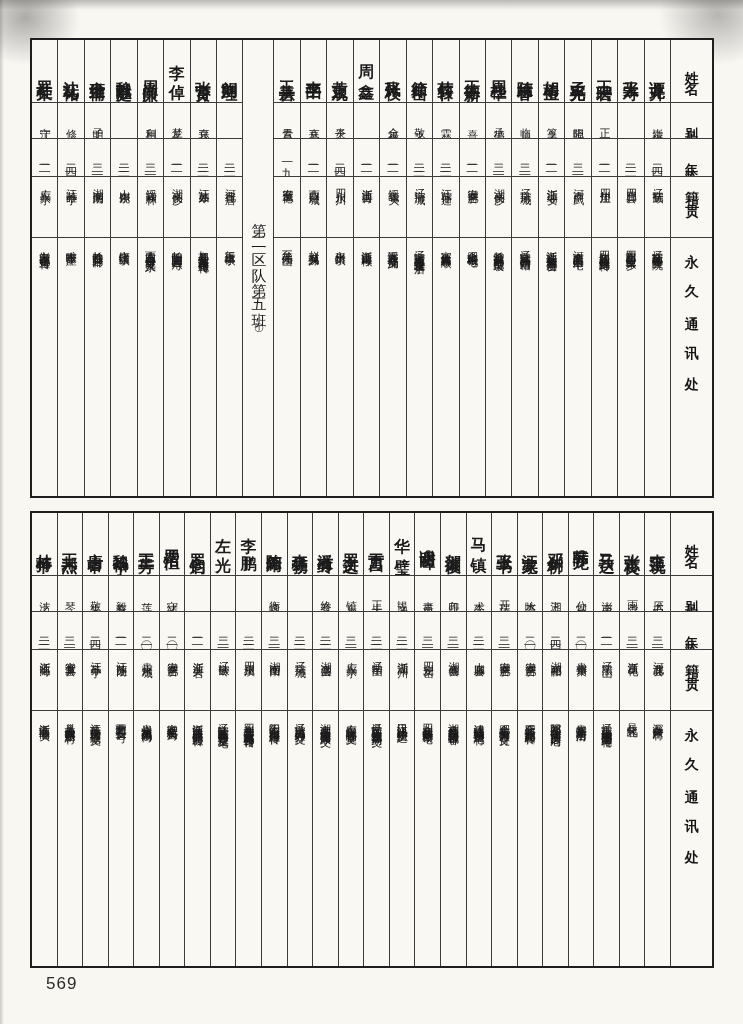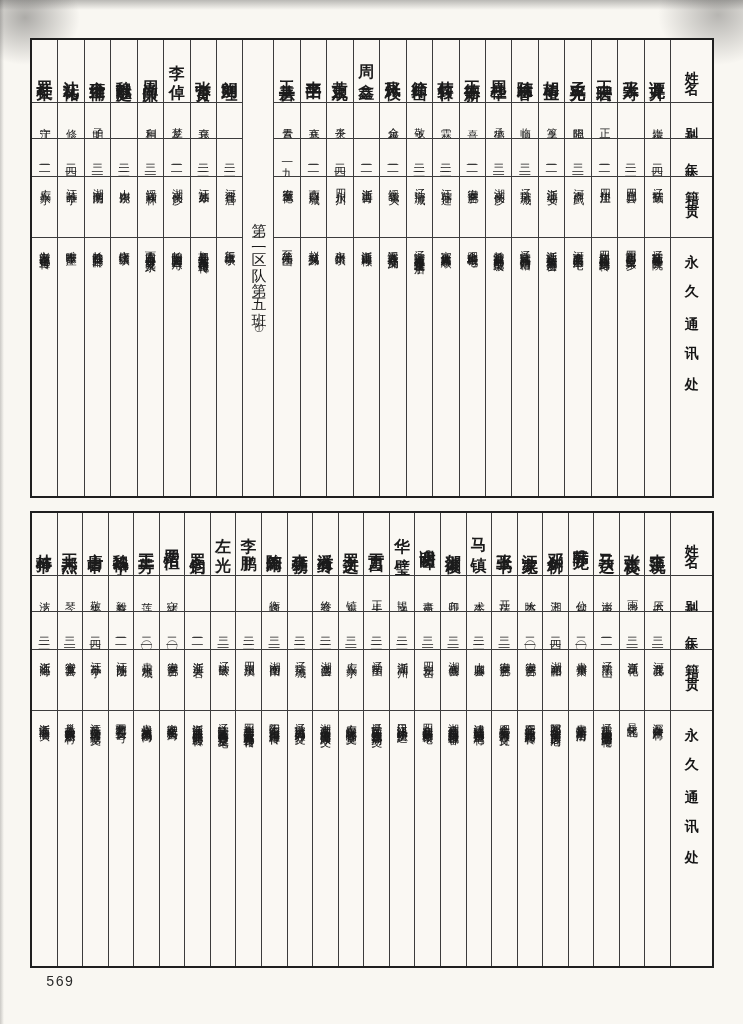--- a/index.html
+++ b/index.html
@@ -45,22 +45,22 @@
   .header-col .vtext{font-weight:600;color:#151515;}
   .h-name .vtext{font-size:14px;letter-spacing:11px;}
   .h-byname .vtext{font-size:13px;letter-spacing:4px;}
   .h-age .vtext{font-size:13px;letter-spacing:5px;}
   .h-native .vtext{font-size:14px;letter-spacing:13px;}
   .h-addr .vtext{font-size:14px;letter-spacing:31px;}
 
   .divider-col .vtext{font-size:15px;letter-spacing:15px;color:#191919;}
   .divider-col .fn{font-size:9px;}
 
-  .page-number{position:absolute;left:46px;top:974px;font-size:14px;color:#2a2a2a;
-        font-family:Liberation Mono, monospace;letter-spacing:1px;}
+  .page-number{position:absolute;left:46px;top:974px;font-size:17px;color:#2a2a2a;
+        font-family:Liberation Sans, sans-serif;letter-spacing:1px;}
 </style>
 </head>
 <body>
 
 <div class="page">
   <div class="shade-top"></div>
   <div class="shade-tl"></div>
   <div class="shade-tr"></div>
   <div class="shade-l"></div>
 

